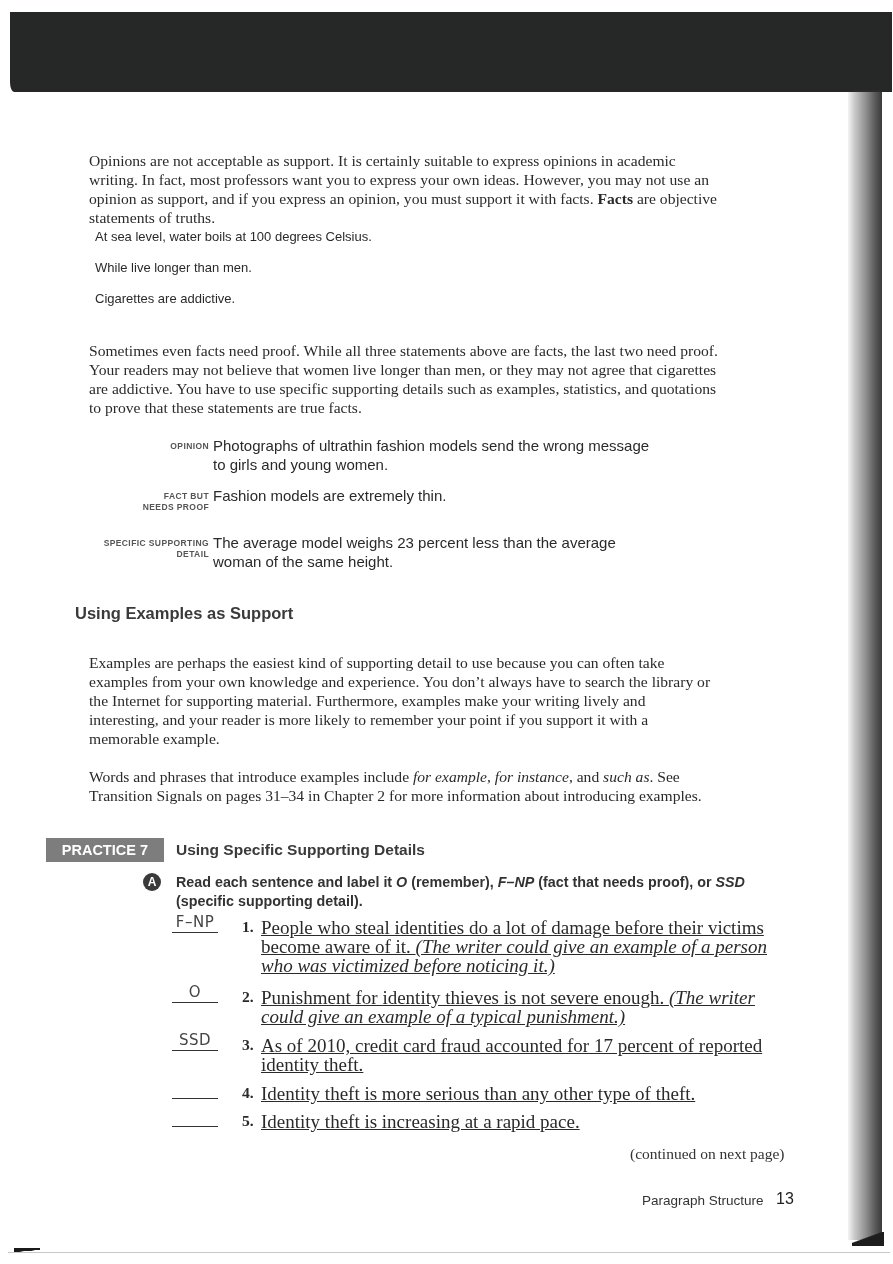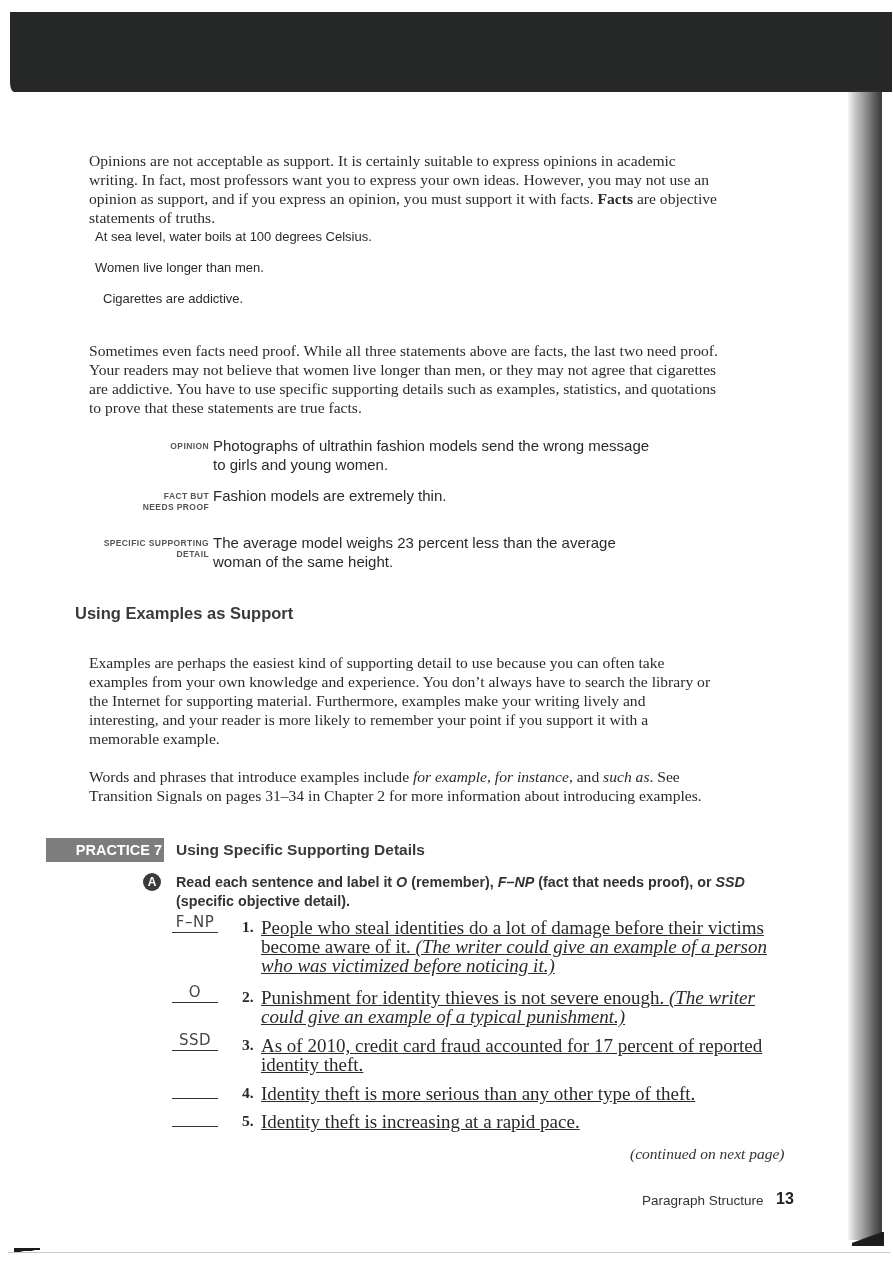--- a/index.html
+++ b/index.html
@@ -52,21 +52,21 @@
     font-family: "Liberation Sans", sans-serif; font-size: 15px; line-height: 19px; color: #2a2a2a;
   }
   .heading {
     position: absolute; left: 75px; top: 604px;
     font-family: "Liberation Sans", sans-serif; font-size: 16.5px; font-weight: bold; color: #3a3a3a;
   }
   .practice-badge {
     position: absolute; left: 46px; top: 838px; width: 118px; height: 24px;
     background: #7d7d7d; color: #fff;
     font-family: "Liberation Sans", sans-serif; font-size: 14.5px; font-weight: bold;
-    line-height: 24px; text-align: right; padding-right: 2px; box-sizing: border-box;
+    line-height: 24px; text-align: right; padding-right: 16px; box-sizing: border-box;
   }
   .practice-title {
     position: absolute; left: 176px; top: 841px;
     font-family: "Liberation Sans", sans-serif; font-size: 15.5px; font-weight: bold; color: #3a3a3a;
   }
   .circle-a {
     position: absolute; left: 143px; top: 873px; width: 18px; height: 18px; border-radius: 50%;
     background: #3a3a3a; color: #fff; text-align: center; line-height: 18px;
     font-family: "Liberation Sans", sans-serif; font-size: 12px; font-weight: bold;
   }
@@ -86,46 +86,46 @@
     position: absolute; left: 70px; top: 6px;
     font-size: 15.6px; font-weight: bold; color: #2a2a2a;
   }
   .item-text {
     position: absolute; left: 89px; top: 6px; width: 520px;
     font-size: 19px; line-height: 19px; color: #2a2a2a; text-decoration: underline;
   }
   .item-note { font-style: italic; }
   .continued {
     position: absolute; left: 630px; top: 1145px;
-    font-style: italic; font-size: 15.5px; color: #333; text-align: right;
+    font-size: 15.5px; color: #333; text-align: right;
   }
   .footer-section {
     position: absolute; left: 642px; top: 1193px;
     font-family: "Liberation Sans", sans-serif; font-size: 13.5px; color: #333;
   }
   .footer-page {
     position: absolute; left: 776px; top: 1190px;
-    font-family: "Liberation Sans", sans-serif; font-size: 16px; font-weight: bold; color: #222;
+    font-family: "Liberation Sans", sans-serif; font-size: 16px; font-weight: normal; color: #222;
   }
 </style>
 </head>
 <body>
 
 <div class="top-band"></div>
 <div class="page-edge-top"></div>
 <div class="page-edge"></div>
 <div class="page-edge-bottom"></div>
 <div class="bottom-line"></div>
 <div class="bottom-corner"></div>
 
 <p class="serif-p" style="top:137px;"><span>Opinions are not acceptable as support. It is certainly suitable to express opinions in academic writing. In fact, most professors want you to express your own ideas. However, you may not use an opinion as support, and if you express an opinion, you must support it with facts. </span><b>Facts</b><span> are objective statements of truths.</span></p>
 
 <div class="sans-line" style="top:229px;">At sea level, water boils at 100 degrees Celsius.</div>
-<div class="sans-line" style="top:260px;">Women live longer than men.</div>
-<div class="sans-line" style="top:291px;margin-left:8px;">Cigarettes are addictive.</div>
+<div class="sans-line" style="top:260px;">While live longer than men.</div>
+<div class="sans-line" style="top:291px;">Cigarettes are addictive.</div>
 
 <p class="serif-p" style="top:327px;">Sometimes even facts need proof. While all three statements above are facts, the last two need proof. Your readers may not believe that women live longer than men, or they may not agree that cigarettes are addictive. You have to use specific supporting details such as examples, statistics, and quotations to prove that these statements are true facts.</p>
 
 <div class="ex-row" style="top:436px;">
   <div class="ex-label" style="top:5px; right:446px;">OPINION</div>
   <div class="ex-text" style="top:0;">Photographs of ultrathin fashion models send the wrong message to girls and young women.</div>
 </div>
 <div class="ex-row" style="top:486px;">
   <div class="ex-label" style="top:5px; right:446px;">
     <div>FACT BUT</div>
@@ -144,21 +144,21 @@
 <div class="heading">Using Examples as Support</div>
 
 <p class="serif-p" style="top:639px;">Examples are perhaps the easiest kind of supporting detail to use because you can often take examples from your own knowledge and experience. You don’t always have to search the library or the Internet for supporting material. Furthermore, examples make your writing lively and interesting, and your reader is more likely to remember your point if you support it with a memorable example.</p>
 
 <p class="serif-p" style="top:753px;"><span>Words and phrases that introduce examples include </span><i>for example</i><span>, </span><i>for instance</i><span>, and </span><i>such as</i><span>. See Transition Signals on pages 31–34 in Chapter 2 for more information about introducing examples.</span></p>
 
 <div class="practice-badge">PRACTICE 7</div>
 <div class="practice-title">Using Specific Supporting Details</div>
 
 <div class="circle-a">A</div>
-<div class="instruction"><span>Read each sentence and label it </span><i>O</i><span> (remember), </span><i>F–NP</i><span> (fact that needs proof), or </span><i>SSD</i><span> (specific objective detail).</span></div>
+<div class="instruction"><span>Read each sentence and label it </span><i>O</i><span> (remember), </span><i>F–NP</i><span> (fact that needs proof), or </span><i>SSD</i><span> (specific supporting detail).</span></div>
 
 <div class="item" style="top:912px;">
   <div class="blank">F–NP</div>
   <div class="item-num">1.</div>
   <div class="item-text"><span>People who steal identities do a lot of damage before their victims become aware of it. </span><span class="item-note">(The writer could give an example of a person who was victimized before noticing it.)</span></div>
 </div>
 
 <div class="item" style="top:982px;">
   <div class="blank">O</div>
   <div class="item-num">2.</div>

